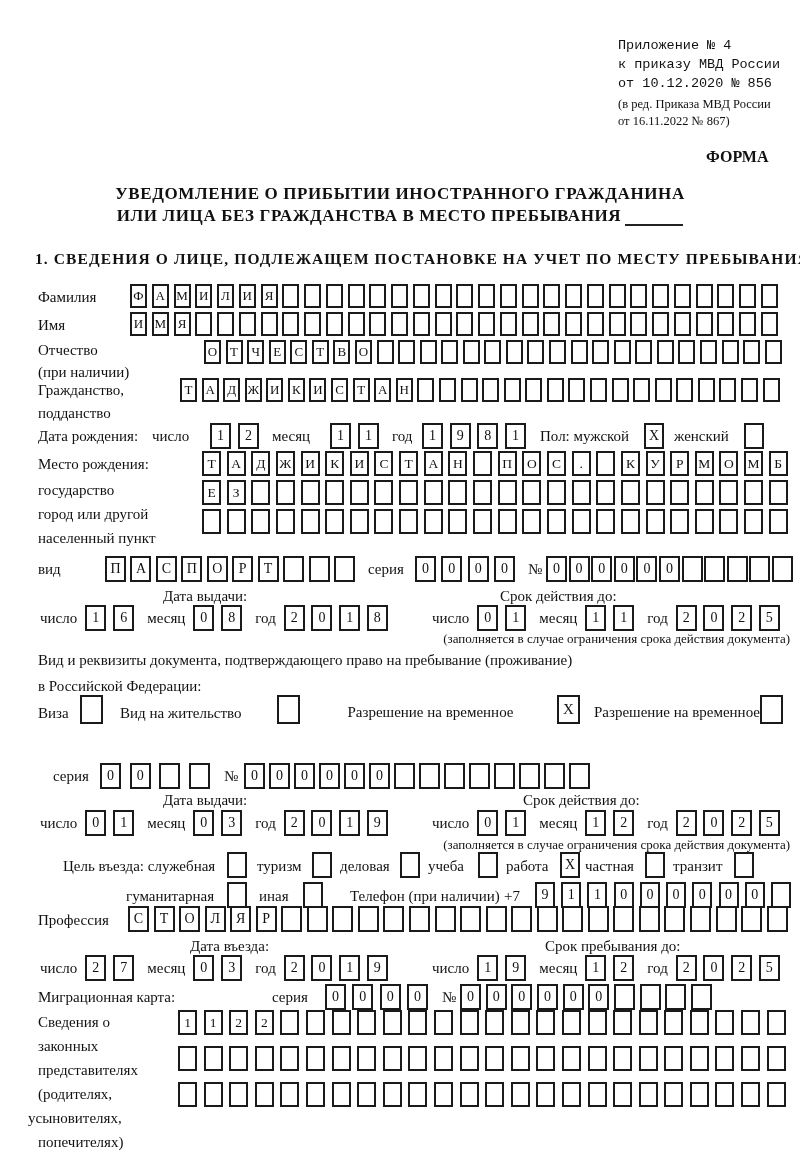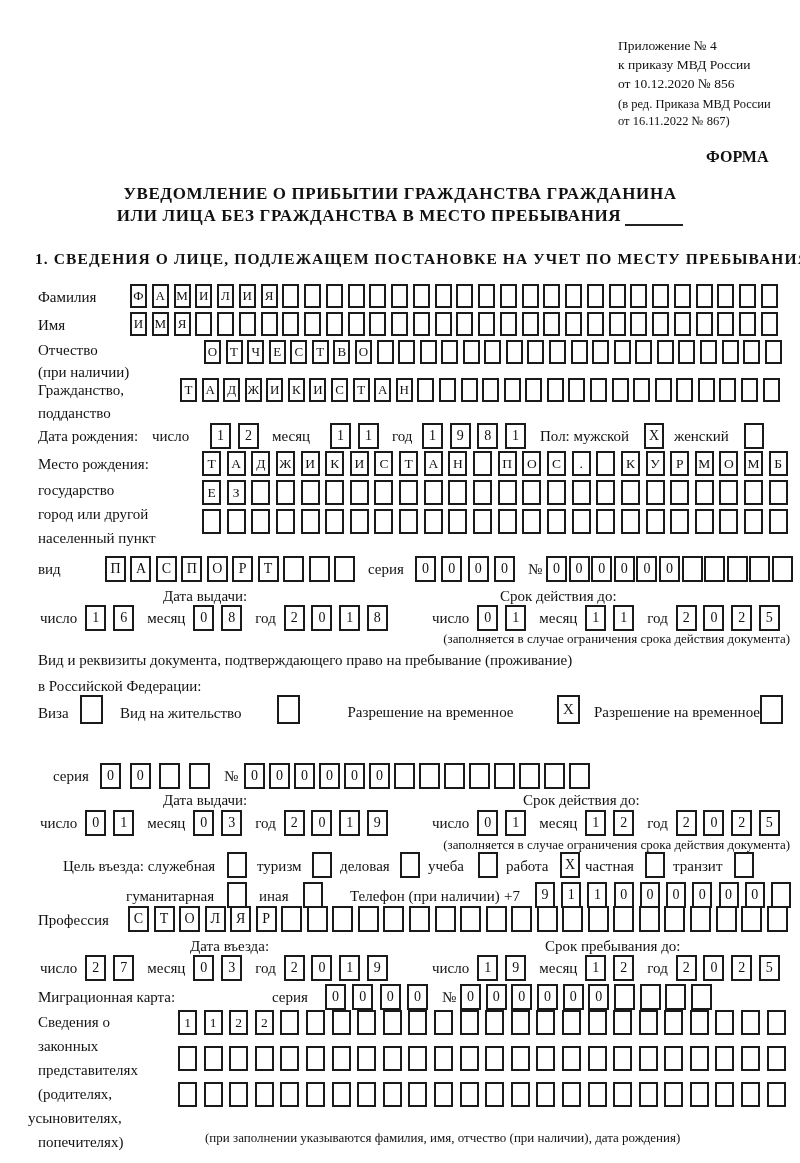--- a/index.html
+++ b/index.html
@@ -1,19 +1,19 @@
 <!DOCTYPE html>
 <html><head>
 <meta charset="utf-8">
 <style>
   html,body{margin:0;padding:0;background:#888;}
   .page{position:relative;width:800px;height:1163px;background:#fff;margin:0 auto;
         font-family:"Liberation Serif","DejaVu Serif",serif;color:#111;overflow:hidden;}
   .lab{position:absolute;font-size:15px;white-space:nowrap;}
-  .hdr{position:absolute;font-size:13.5px;white-space:nowrap;}
+  .hdr{position:absolute;font-size:13.5px;white-space:nowrap;font-family:Liberation Mono, monospace;}
   .hdr-sm{position:absolute;font-size:12.5px;white-space:nowrap;}
   .bold{font-weight:bold;}
   .title-line{position:absolute;left:0;width:800px;text-align:center;font-weight:bold;
               font-size:17px;letter-spacing:0.6px;white-space:nowrap;}
   .title2wrap{position:absolute;left:0;width:800px;display:flex;justify-content:center;
               align-items:flex-end;gap:4px;}
   .title2wrap .t-text{font-weight:bold;font-size:17px;letter-spacing:0.6px;white-space:nowrap;}
   .t-underline{display:inline-block;width:58px;border-bottom:2.5px solid #222;height:14px;}
   .section-h{position:absolute;left:35px;font-weight:bold;font-size:15.5px;letter-spacing:1.1px;white-space:nowrap;}
   .center-h{position:absolute;left:0;width:800px;text-align:center;font-weight:bold;font-size:14.5px;}
@@ -39,21 +39,21 @@
 
 <div class="page">
 
   <div class="hdr" style="left:618px;top:38px">Приложение № 4</div>
   <div class="hdr" style="left:618px;top:57px">к приказу МВД России</div>
   <div class="hdr" style="left:618px;top:76px">от 10.12.2020 № 856</div>
   <div class="hdr-sm" style="left:618px;top:97px">(в ред. Приказа МВД России</div>
   <div class="hdr-sm" style="left:618px;top:114px">от 16.11.2022 № 867)</div>
   <div class="lab bold" style="left:706px;top:148px;font-size:16px">ФОРМА</div>
 
-  <div class="title-line" style="top:184px">УВЕДОМЛЕНИЕ О ПРИБЫТИИ ГРАЖДАНСТВА ГРАЖДАНИНА</div>
+  <div class="title-line" style="top:184px">УВЕДОМЛЕНИЕ О ПРИБЫТИИ ИНОСТРАННОГО ГРАЖДАНИНА</div>
   <div class="title2wrap" style="top:206px">
     <span class="t-text">ИЛИ ЛИЦА БЕЗ ГРАЖДАНСТВА В МЕСТО ПРЕБЫВАНИЯ</span>
     <span class="t-underline"></span>
   </div>
   <div class="section-h" style="top:250px">1. СВЕДЕНИЯ О ЛИЦЕ, ПОДЛЕЖАЩЕМ ПОСТАНОВКЕ НА УЧЕТ ПО МЕСТУ ПРЕБЫВАНИЯ</div>
 
   <div class="lab" style="left:38px;top:289px">Фамилия</div>
   <div class="cells c17" style="left:130px;top:284px;width:648px">
       <span class="cell">Ф</span>
       <span class="cell">А</span>
@@ -683,15 +683,14 @@
       <span class="cell"></span>
       <span class="cell"></span>
       <span class="cell"></span>
       <span class="cell"></span>
       <span class="cell"></span>
       <span class="cell"></span>
       <span class="cell"></span>
       <span class="cell"></span>
       <span class="cell"></span>
     </div>
-  <div class="cap" style="left:205px;top:1130px">(при заполнении указываются фамилия, имя, отчество (при наличии), дата рождения)</div>
 
 </div>
 
 </body></html>

